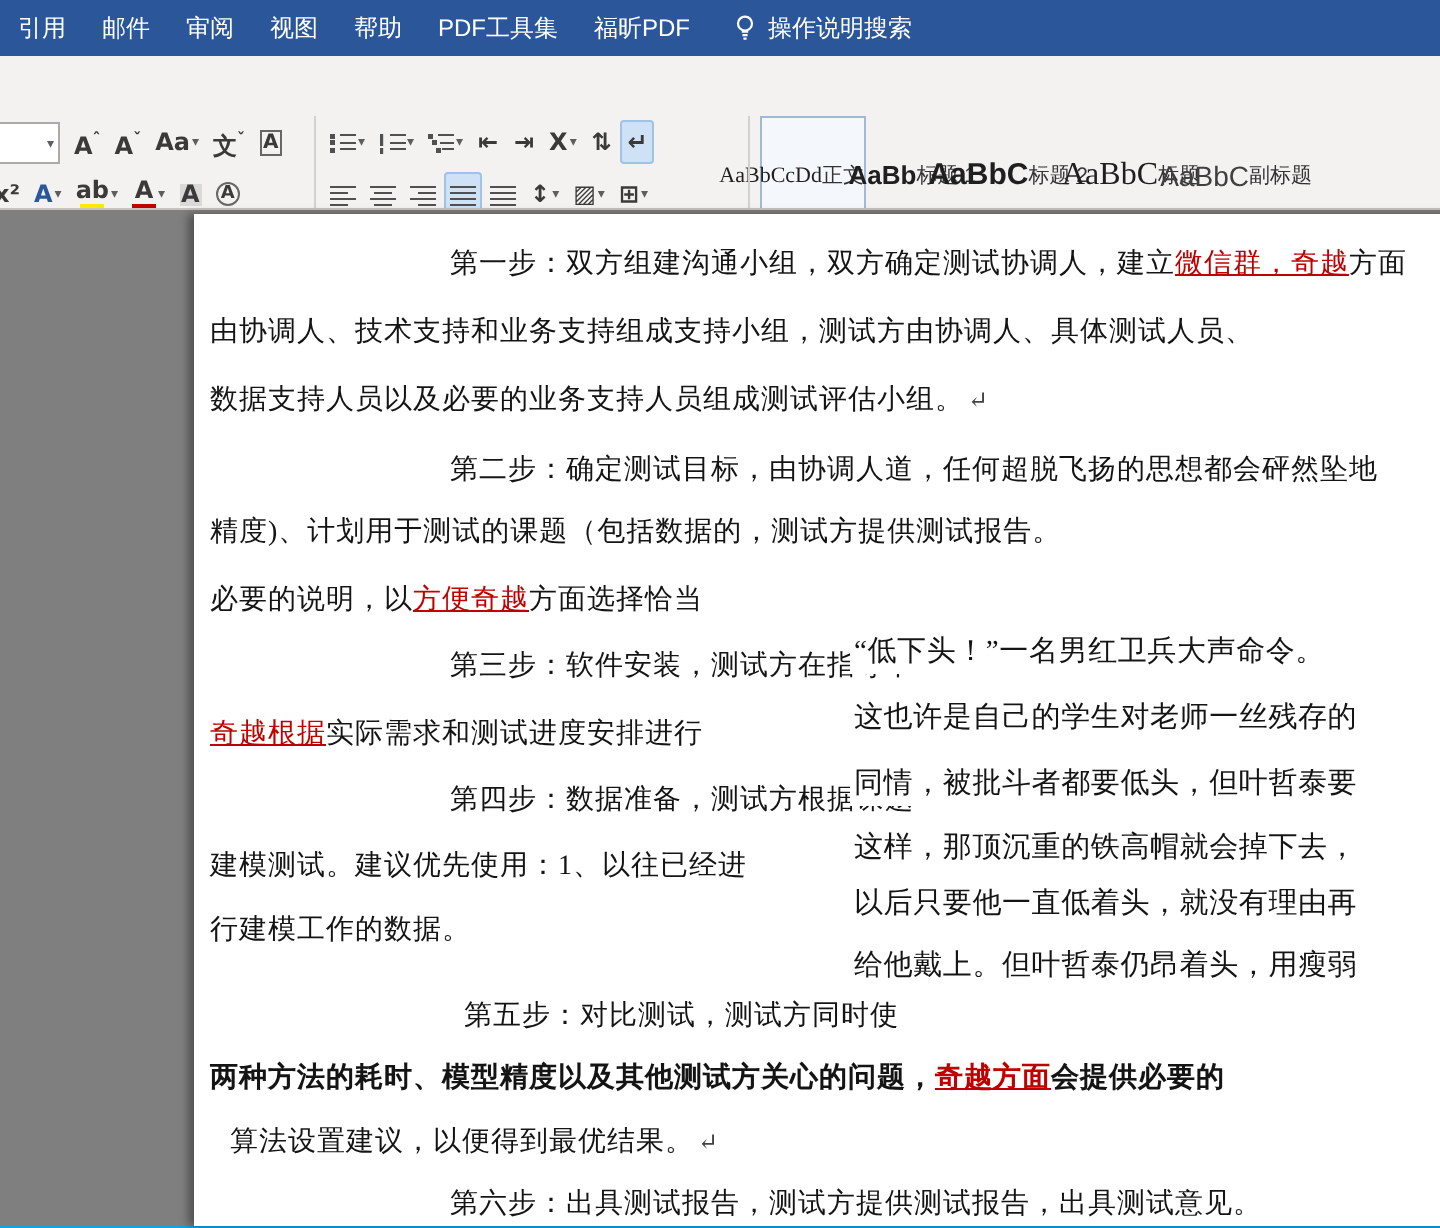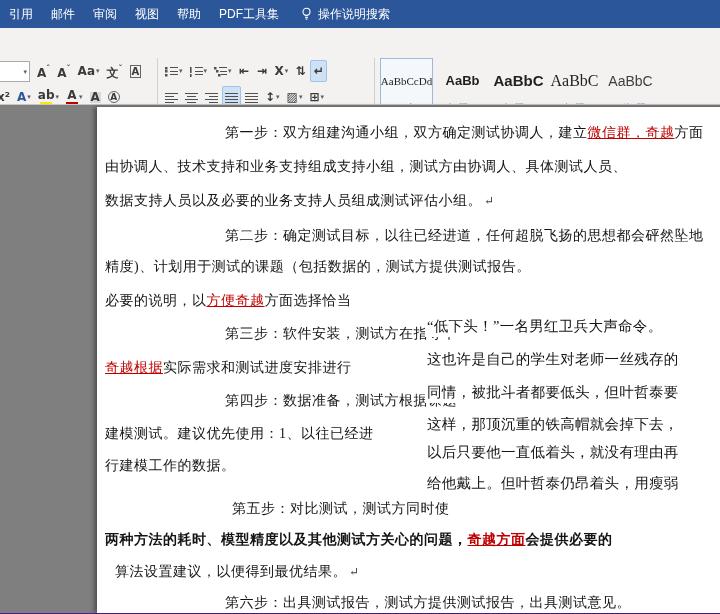--- a/index.html
+++ b/index.html
@@ -1,18 +1,18 @@
 <!DOCTYPE html>
 <html><head>
 <meta charset="utf-8">
 <style>
   * { margin:0; padding:0; box-sizing:border-box; }
   html,body { width:720px; height:614px; overflow:hidden; }
   .app { position:relative; width:720px; height:614px; overflow:hidden;
-         font-family:"Liberation Sans", sans-serif; background:#4c1d95; }
+         font-family:"Liberation Sans", sans-serif; background:#0ea5e9; }
 
   
   .tabbar { display:flex; align-items:center; height:28px; background:#2b579a; }
   .tabs { display:flex; align-items:center; height:28px; }
   .tab { padding:0 9px; height:28px; display:flex; align-items:center;
          font-size:12px; color:#fff; white-space:nowrap; cursor:default; }
   .tellme { display:flex; align-items:center; gap:5px; margin-left:12px;
             color:#fff; font-size:12px; white-space:nowrap; }
 
   
@@ -55,21 +55,21 @@
         linear-gradient(#505050,#505050),linear-gradient(#505050,#505050);
         background-size:2.5px 2.5px,2.5px 2.5px,2.5px 2.5px,8px 1.4px,8px 1.4px,8px 1.4px;
         background-position:0 1px,0 4.5px,0 8px,5px 1.5px,5px 5px,5px 8.5px; }
   .ib.num { background-size:1.6px 3px,1.6px 3px,1.6px 3px,8px 1.4px,8px 1.4px,8px 1.4px; }
   .ib.mul { background-position:0 1px,2px 4.5px,4px 8px,5px 1.5px,6px 5px,7px 8.5px; }
   .sep { position:absolute; top:30px; height:64px; width:1px; background:#d2d0ce; }
   .s1 { left:157px; } .s2 { left:374px; }
 
   
   #styles-gallery { position:absolute; left:380px; top:30px; display:flex; gap:3px; }
-  .scard { width:53px; height:62px; display:flex; flex-direction:column;
+  .scard { width:53px; height:62px; display:flex; flex-direction:row;
            align-items:center; justify-content:flex-end; padding-bottom:3px;
            border:1px solid transparent; background:transparent; cursor:default; }
   .scard.sel { border-color:#a0b9d8; background:#f4f8fd; }
   .sprev { flex:1; display:flex; align-items:center; white-space:nowrap; color:#1f1f1f; }
   .p-normal { font-family:"Liberation Serif", serif; font-size:11px; }
   .p-heading-1 { font-weight:bold; font-size:13px; }
   .p-heading-2 { font-weight:bold; font-size:15px; }
   .p-title { font-family:"Liberation Serif", serif; font-size:16px; }
   .p-subtitle { font-size:14px; color:#3f3f3f; }
   .p-subtle-emphasis { font-style:italic; font-size:12px; color:#7f7f7f; }
@@ -95,20 +95,21 @@
 <div class="app">
 
   <div class="tabbar">
     <div class="tabs" id="tabs">
         <div class="tab">引用</div>
         <div class="tab">邮件</div>
         <div class="tab">审阅</div>
         <div class="tab">视图</div>
         <div class="tab">帮助</div>
         <div class="tab">PDF工具集</div>
+        <div class="tab">福昕PDF</div>
       </div>
     <div class="tellme">
       <svg width="13" height="14" viewBox="0 0 13 14" fill="none" stroke="#ffffff" stroke-width="1.1">
         <circle cx="6.5" cy="4.8" r="3.5"></circle>
         <path d="M4.9 8.8 h3.2 M5.2 10.6 h2.6 M5.7 12.3 h1.6"></path>
       </svg>
       <span>操作说明搜索</span>
     </div>
   </div>
 
@@ -299,21 +300,21 @@
     <div class="sep s2"></div>
 
   </div>
 
   <div class="docarea">
     <div class="page"></div>
     <div id="doc-lines">
         <div class="dline" style="left: 225px; top: 18px;"><span>第一步：双方组建沟通小组，双方确定测试协调人，建立</span><span class="red">微信群，奇越</span><span>方面</span></div>
         <div class="dline" style="left: 105px; top: 52px;"><span>由协调人、技术支持和业务支持组成支持小组，测试方由协调人、具体测试人员、</span></div>
         <div class="dline" style="left: 105px; top: 86px;"><span>数据支持人员以及必要的业务支持人员组成测试评估小组。</span><span class="mark">↵</span></div>
-        <div class="dline" style="left: 225px; top: 121px;"><span>第二步：确定测试目标，以往已经进</span><span>道，任何超脱飞扬的思想都会砰然坠地</span></div>
+        <div class="dline" style="left: 225px; top: 121px;"><span>第二步：确定测试目标，由协调人</span><span>道，任何超脱飞扬的思想都会砰然坠地</span></div>
         <div class="dline" style="left: 105px; top: 152px;"><span>精度)、计划用于测试的课题（包括数据</span><span>的，测试方提供测试报告。</span></div>
         <div class="dline" style="left: 105px; top: 186px;"><span>必要的说明，以</span><span class="red">方便奇越</span><span>方面选择恰当</span></div>
         <div class="dline" style="left: 225px; top: 219px;"><span>第三步：软件安装，测试方在指导下</span></div>
         <div class="dline" style="left: 105px; top: 253px;"><span class="red">奇越根据</span><span>实际需求和测试进度安排进行</span></div>
         <div class="dline" style="left: 225px; top: 286px;"><span>第四步：数据准备，测试方根据课题</span></div>
         <div class="dline" style="left: 105px; top: 319px;"><span>建模测试。建议优先使用：1、以往已经进</span></div>
         <div class="dline" style="left: 105px; top: 351px;"><span>行建模工作的数据。</span></div>
         <div class="dline" style="left: 232px; top: 394px;"><span>第五步：对比测试，测试方同时使</span></div>
         <div class="dline" style="left: 105px; top: 425px; font-weight: bold;"><span>两种方法的耗时、模型精度以及其他测试方关心的问题，</span><span class="red">奇越方面</span><span>会提供必要的</span></div>
         <div class="dline" style="left: 115px; top: 457px;"><span>算法设置建议，以便得到最优结果。</span><span class="mark">↵</span></div>

